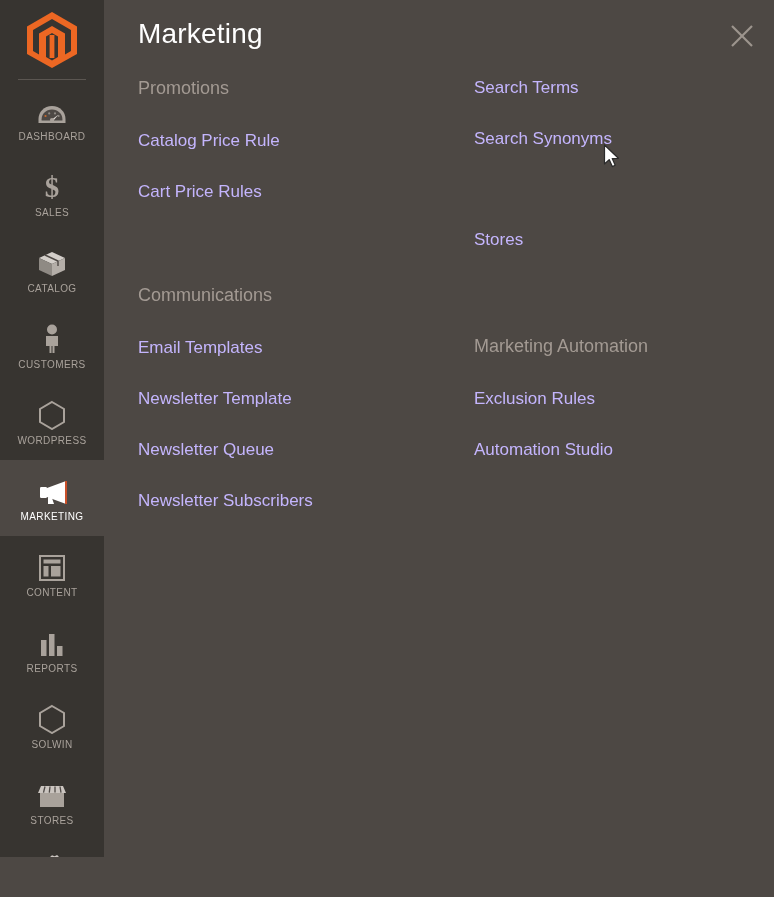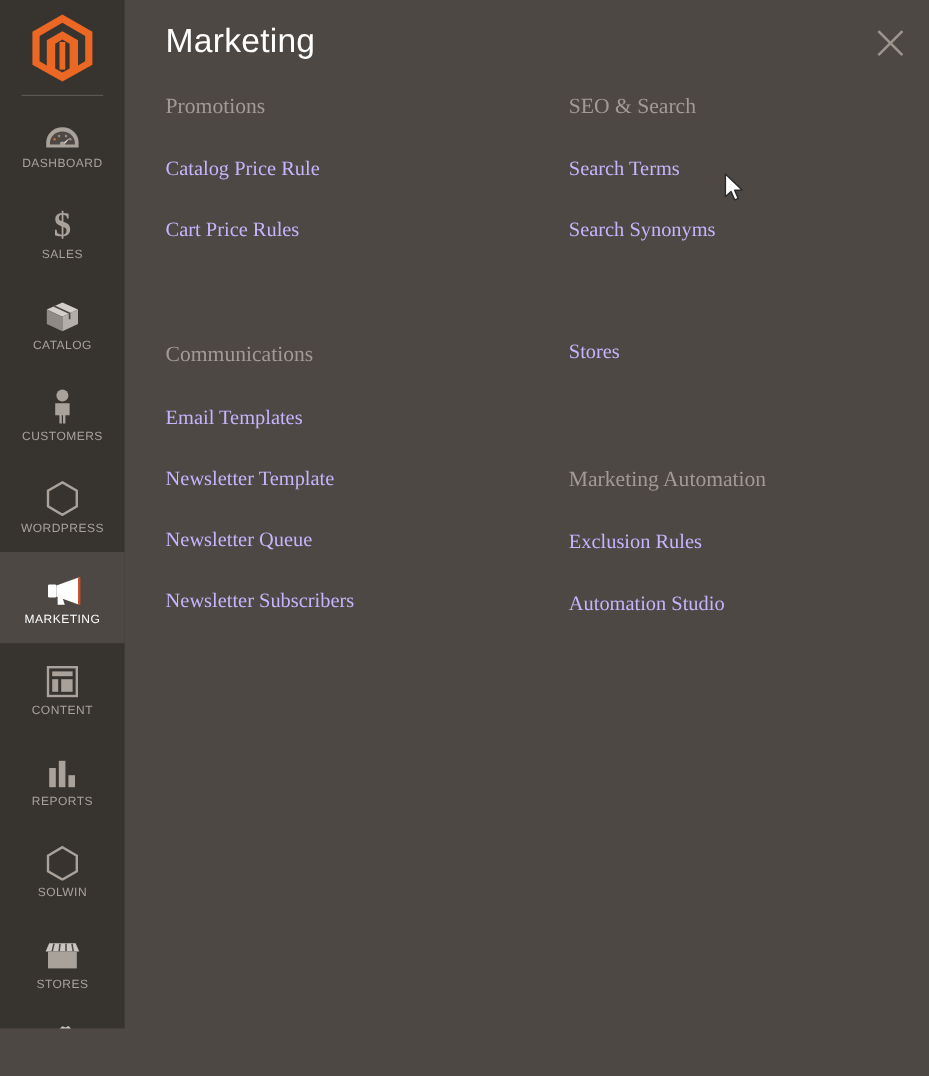--- a/index.html
+++ b/index.html
@@ -129,21 +129,21 @@
     padding-right: 10px;
   }
 
   .col {
     position: relative;
   }
 
   .col-left  { width: 336px; flex: 0 0 336px; }
   .col-right { width: 300px; flex: 0 0 300px; }
 
-  .group { margin-bottom: 10px; font-family: Liberation Serif, serif; }
+  .group { margin-bottom: 10px; }
 
   .group-title {
     font-size: 18px;
     color: #a39a93;
     font-weight: normal;
     margin-bottom: 32px;
     white-space: nowrap;
   }
 
   .group-items { display: block; }
@@ -353,21 +353,20 @@
             <a class="menu-link">Newsletter Queue</a>
             <a class="menu-link">Newsletter Subscribers</a>
           </div>
         </div>
 
       </div>
 
       <div class="col col-right">
 
         <div class="group">
-          <div class="group-title">SEO &amp; Search</div>
           <div class="group-items">
             <a class="menu-link">Search Terms</a>
             <a class="menu-link">Search Synonyms</a>
           </div>
         </div>
 
         <div class="gap-after-seo"></div>
 
         <div class="group">
           <div class="group-items">

